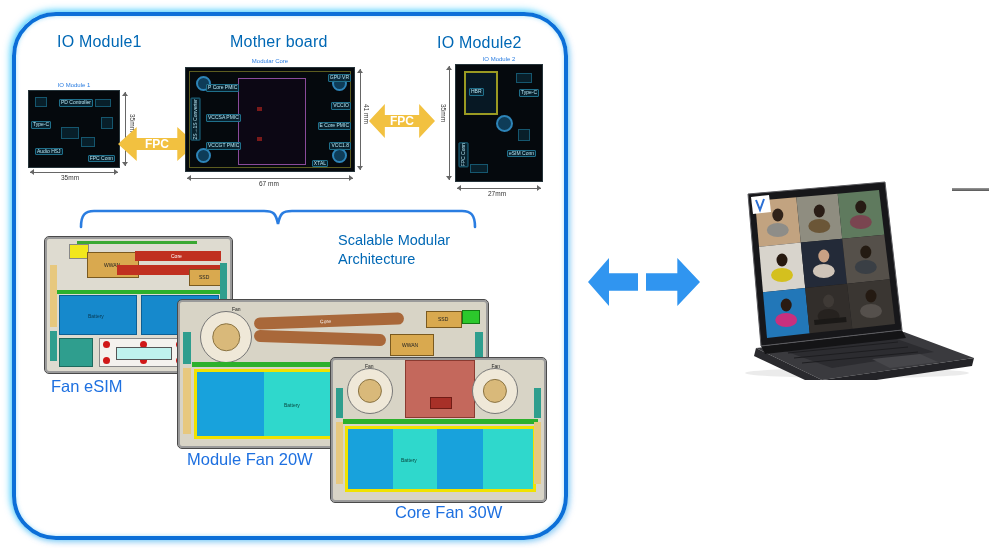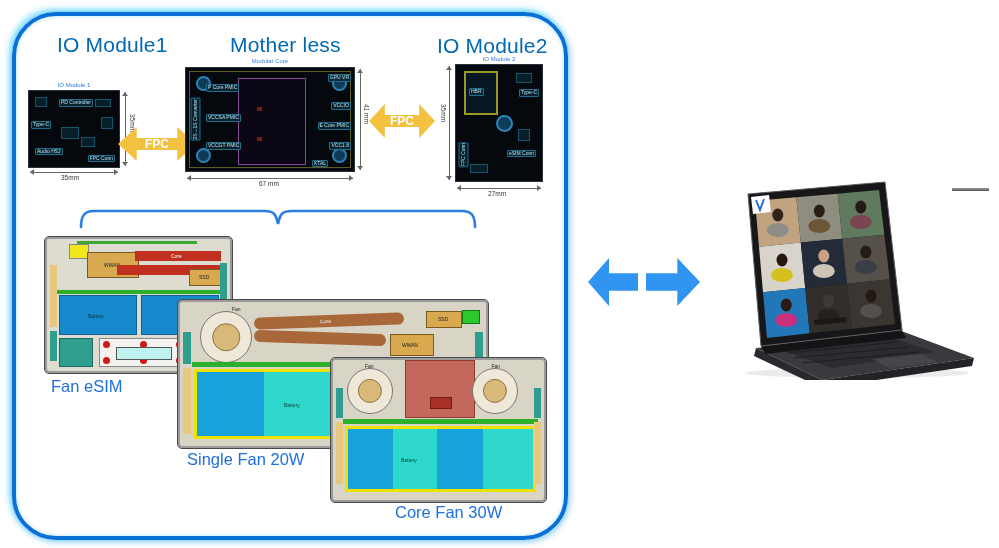--- a/index.html
+++ b/index.html
@@ -5,21 +5,21 @@
   html,body{margin:0;padding:0;background:#fff;}
   .stage{position:relative;width:999px;height:548px;background:#fff;overflow:hidden;
          font-family:"Liberation Sans",sans-serif;}
   .abs{position:absolute;}
 
   
   .frame{position:absolute;left:12px;top:12px;width:548px;height:520px;border:4px solid #0b6fd8;
          border-radius:44px;box-shadow:-2px -2px 7px rgba(0,190,255,.65),2px 2px 6px rgba(0,130,225,.35),
          inset 0 0 4px rgba(0,170,240,.35);}
 
-  .h-blue{position:absolute;color:#0068b5;font-size:21px;letter-spacing:.2px;}
+  .h-blue{position:absolute;color:#0068b5;font-size:16px;letter-spacing:.2px;}
   .board-cap{position:absolute;color:#2a7de1;font-size:6px;text-align:center;}
 
   
   .pcb{position:absolute;background:#05090d;border:1px solid #26343a;box-sizing:border-box;}
   .comp{position:absolute;font-size:5px;line-height:1.1;color:#b6e4f2;background:rgba(9,38,52,.85);
         border:1px solid #1f6f8a;padding:0 1px;border-radius:1px;white-space:nowrap;}
   .comp.vert{writing-mode:vertical-rl;transform:rotate(180deg);}
   .chip{position:absolute;background:#081f2a;border:1px solid #15566e;}
   .hole{position:absolute;width:15px;height:15px;border-radius:50%;background:#0e3c58;border:2px solid #2d84b8;box-sizing:border-box;}
 
@@ -55,21 +55,21 @@
   .rdot{position:absolute;width:7px;height:7px;border-radius:50%;background:#d01818;}
 </style>
 </head>
 <body>
 
 <div class="stage">
 
   <div class="frame"></div>
 
   <div class="h-blue" style="left:57px;top:33px">IO Module1</div>
-  <div class="h-blue" style="left:230px;top:33px">Mother less</div>
+  <div class="h-blue" style="left:230px;top:33px">Mother board</div>
   <div class="h-blue" style="left:437px;top:34px">IO Module2</div>
 
   <div class="board-cap" style="left:28px;top:82px;width:92px">IO Module 1</div>
   <div class="pcb" style="left:28px;top:90px;width:92px;height:78px">
     <div class="chip" style="left:6px;top:6px;width:10px;height:8px"></div>
     <div class="chip" style="right:8px;top:8px;width:14px;height:6px"></div>
     <div class="chip" style="right:6px;top:26px;width:10px;height:10px"></div>
     <div class="chip" style="left:32px;top:36px;width:16px;height:10px"></div>
     <div class="chip" style="right:24px;bottom:20px;width:12px;height:8px"></div>
     <div class="comp" style="left:30px;top:8px">PD Controller</div>
@@ -130,20 +130,21 @@
     <div class="comp" style="right:6px;bottom:24px">eSIM Conn</div>
   </div>
   <div class="dim-v" style="left:449px;top:66px;height:114px"></div>
   <div class="dim-label vert" style="left:439px;top:104px">35mm</div>
   <div class="dim-h" style="left:457px;top:188px;width:84px"></div>
   <div class="dim-label" style="left:487px;top:190px">27mm</div>
 
   <svg class="abs" style="left:78px;top:202px" width="400" height="28" viewBox="0 0 400 28">
     <path d="M3,25 C3,13 7,9 16,9 L186,9 C196,9 198,12 200,22 C202,12 204,9 214,9 L384,9 C393,9 397,13 397,25" fill="none" stroke="#2a7de1" stroke-width="2.6" stroke-linecap="round"></path>
   </svg>
+  <div class="abs" style="left:338px;top:231px;width:150px;font-size:14.5px;line-height:1.3;color:#0068b5">Scalable Modular Architecture</div>
 
   <div class="laptop" style="left:45px;top:237px;width:187px;height:136px;z-index:1">
     <div class="lp" style="left:30px;top:2px;width:120px;height:3px;background:#3aa832"></div>
     <div class="lp" style="left:22px;top:5px;width:20px;height:15px;background:#f2e71c;border:1px solid #888"></div>
     <div class="lp" style="left:40px;top:13px;width:52px;height:26px;background:#d9a94f;border:1px solid #7a5a20">
       <span class="tag" style="left:16px;top:9px">WWAN</span>
     </div>
     <div class="lp" style="left:88px;top:12px;width:86px;height:10px;background:#c03020">
       <span class="tag" style="left:36px;top:2px;color:#fff">Core</span>
     </div>
@@ -195,21 +196,21 @@
         <span class="tag" style="left:20px;top:30px;color:#084840">Battery</span>
       </div>
       <div class="lp" style="left:134px;top:0;bottom:0;width:66px;background:#18a2dc"></div>
       <div class="lp" style="left:201px;top:0;bottom:0;right:0;background:#2fd8cc"></div>
     </div>
     <div class="lp" style="left:3px;top:30px;width:8px;height:32px;background:#2f9e8e"></div>
     <div class="lp" style="left:3px;top:66px;width:8px;height:66px;background:#e7c87e"></div>
     <div class="lp" style="right:3px;top:30px;width:8px;height:32px;background:#2f9e8e"></div>
     <div class="lp" style="right:3px;top:66px;width:8px;height:66px;background:#e7c87e"></div>
   </div>
-  <div class="lbl-blue" style="left:187px;top:450px">Single Fan 20W</div>
+  <div class="lbl-blue" style="left:187px;top:450px">Module Fan 20W</div>
 
   <div class="laptop" style="left:331px;top:358px;width:215px;height:144px;z-index:3;background:#d8d4c6">
     <span class="tag" style="left:32px;top:3px">Fan</span>
     <span class="tag" style="right:44px;top:3px">Fan</span>
     <div class="fan" style="left:14px;top:8px;width:46px;height:46px"></div>
     <div class="lp" style="left:72px;top:0;width:70px;height:58px;background:#c4685c;border:1px solid #8a3a30">
       <div class="lp" style="left:24px;top:36px;width:22px;height:12px;background:#a83028;border:1px solid #701c16"></div>
     </div>
     <div class="fan" style="right:26px;top:8px;width:46px;height:46px"></div>
     <div class="lp" style="left:10px;top:59px;width:195px;height:5px;background:#2cb02c"></div>

